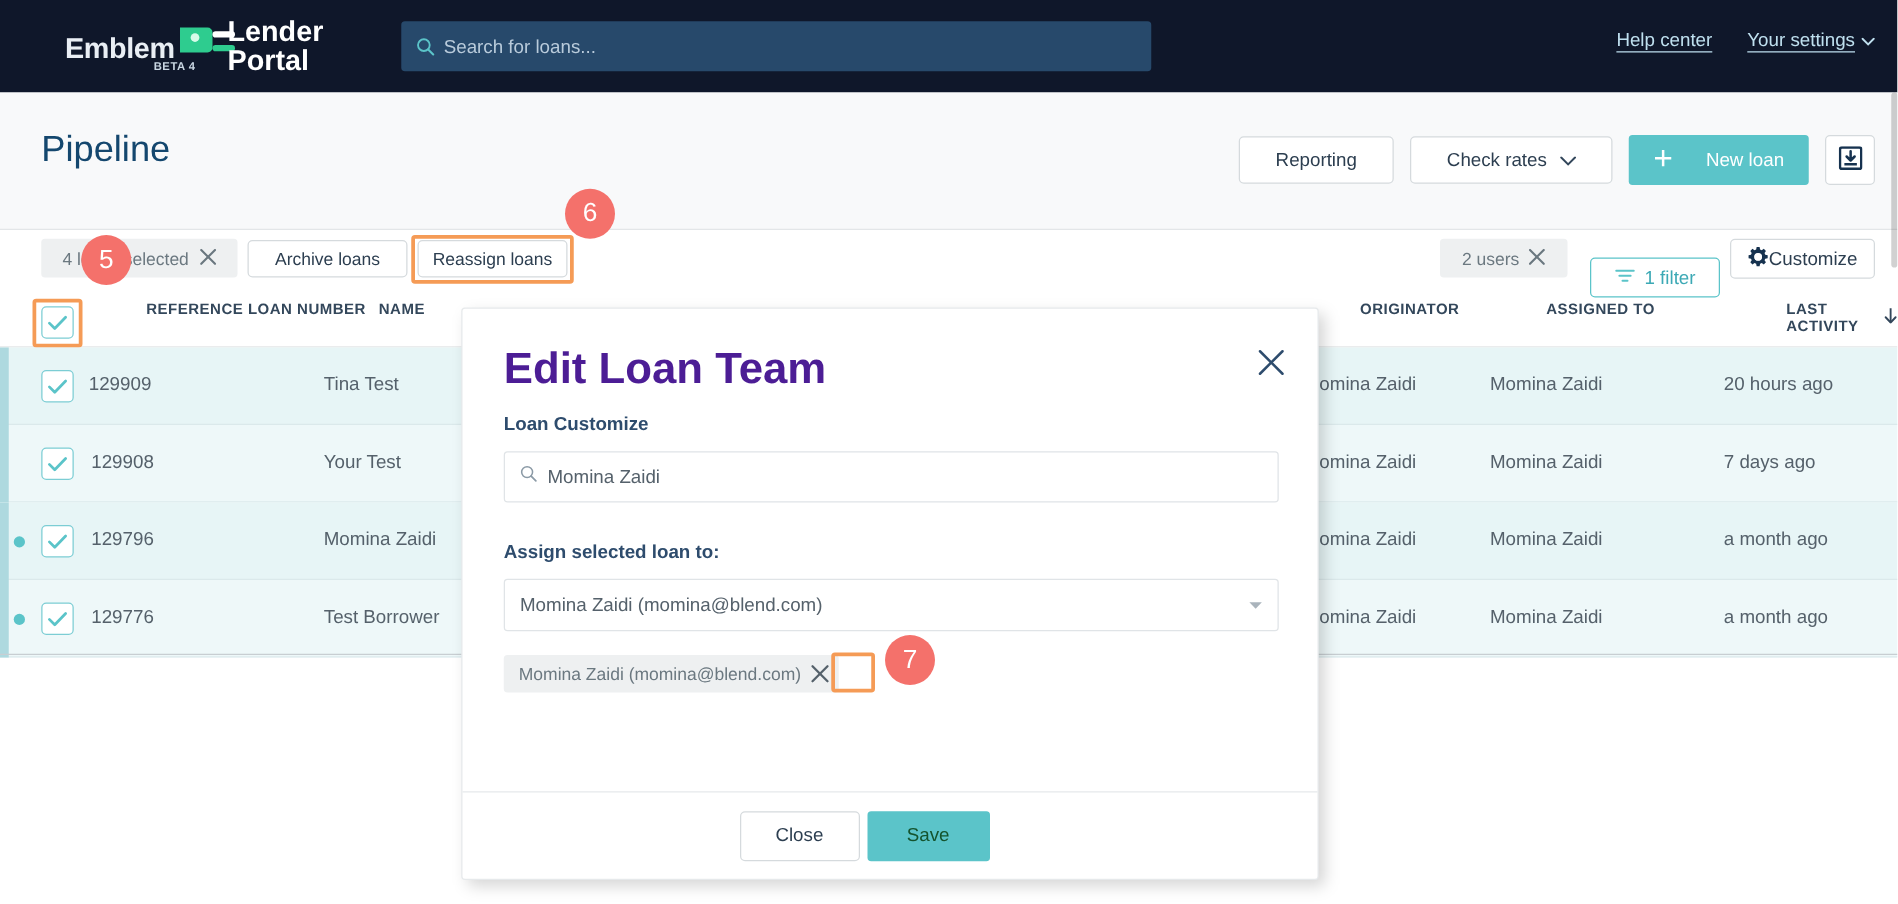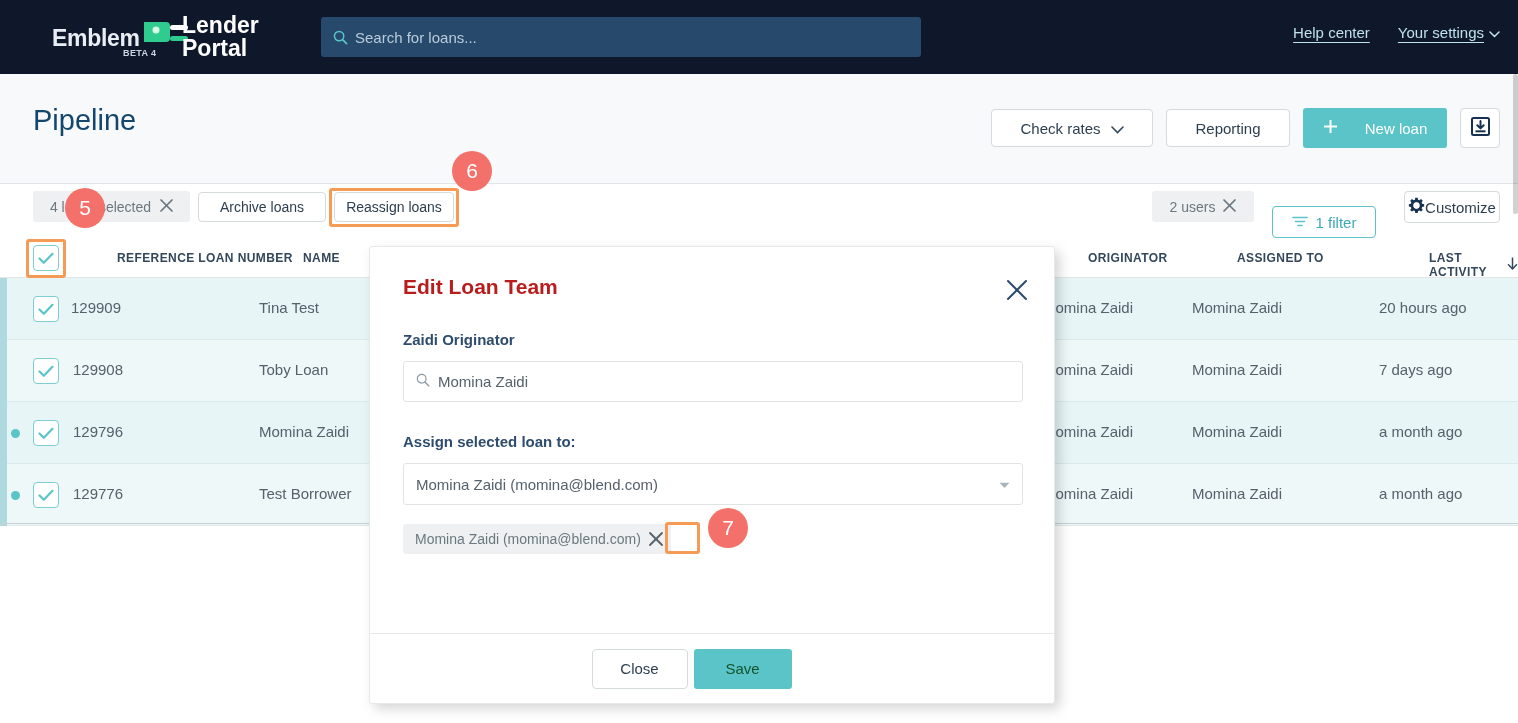--- a/index.html
+++ b/index.html
@@ -109,31 +109,31 @@
     position: absolute; right: 264px; top: 191px; width: 102px; height: 31px;
     background: #eef0f1; border-radius: 3px;
     display: flex; align-items: center; justify-content: center; gap: 8px;
     color: #6b7880; font-size: 14px;
   }
   .btn-filter {
     position: absolute; right: 142px; top: 191px; width: 104px; height: 32px;
     border: 1px solid #5bc4c9; color: #3ca9b5; gap: 8px; font-size: 15px; margin-top: 15px;
   }
   .btn-customize {
-    position: absolute; right: 18px; top: 191px; width: 96px; height: 32px;
+    position: absolute; right: 18px; top: 191px; width: 116px; height: 32px;
     gap: 0; font-size: 15px;
   }
 
   
   .table-head {
     position: absolute; left: 0; top: 239px; width: 1518px; height: 39px;
     background: #fff; border-bottom: 1px solid #e3e6e8;
   }
   .col-head {
-    position: absolute; top: 12px; font-size: 12px; font-weight: bold;
+    position: absolute; top: 1px; font-size: 12px; font-weight: bold;
     color: #33475b; letter-spacing: 0.4px; padding-left: 45px;
   }
   .rows { position: absolute; left: 0; top: 278px; width: 1518px; height: 245px; }
   .row {
     position: absolute; left: 0; width: 1518px; height: 62px;
     background: #e7f5f6; border-bottom: 1px solid #dbe9eb;
   }
   .row.alt { background: #eef8f9; }
   .row-leftbar {
     position: absolute; left: 0; top: 0; width: 7px; height: 62px; background: #aed9df;
@@ -161,21 +161,21 @@
     position: absolute; left: 374px; top: 251px; width: 686px; height: 458px;
     background: rgba(0,0,0,0.16); filter: blur(6px); border-radius: 4px;
   }
   .modal {
     position: absolute; left: 369px; top: 246px; width: 686px; height: 458px;
     background: #fff; border-radius: 3px; border: 1px solid #e6e9eb;
   }
   .modal-body { position: relative; height: 388px; }
   .modal-title {
     position: absolute; left: 33px; top: 28px;
-    font-size: 21px; color: #b91c1c; font-weight: bold;
+    font-size: 35px; color: #4c1d95; font-weight: bold;
   }
   .modal-close {
     position: absolute; right: 24px; top: 30px; width: 26px; height: 26px;
     display:flex; align-items:center; justify-content:center; cursor: pointer;
   }
   .field-label {
     position: absolute; left: 33px;
     font-size: 15px; font-weight: bold; color: #2e4c6d;
   }
   .lbl-originator { top: 84px; }
@@ -274,30 +274,30 @@
             </svg>
         </span>
       </span>
     </div>
   </div>
 
   <div class="page-header">
     <div class="page-title">Pipeline</div>
 
     <div class="header-actions">
+      <button class="btn btn-reporting">Reporting</button>
+
       <button class="btn btn-checkrates">
         <span>Check rates</span>
         <span>
           <svg width="13" height="8" viewBox="0 0 13 8">
               <path d="M1,1 L6.5,6.5 L12,1" fill="none" stroke="#33475b" stroke-width="1.6" stroke-linecap="round"></path>
             </svg>
         </span>
       </button>
-
-      <button class="btn btn-reporting">Reporting</button>
 
       <button class="btn btn-newloan">
         <span>
           <svg width="15" height="15" viewBox="0 0 15 15">
             <line x1="7.5" y1="1" x2="7.5" y2="14" stroke="#fff" stroke-width="2"></line>
             <line x1="1" y1="7.5" x2="14" y2="7.5" stroke="#fff" stroke-width="2"></line>
           </svg>
         </span>
         <span>New loan</span>
       </button>
@@ -401,21 +401,21 @@
     </div>
 
     <div class="row alt" style="top:62px;">
       <div class="row-leftbar"></div>
       <div class="chk chk-row">
         <svg width="16" height="13" viewBox="0 0 16 13">
             <path d="M1.5,6.5 L5.8,10.8 L14.5,1.8" fill="none" stroke="#5bc4c9" stroke-width="2.2" stroke-linecap="round" stroke-linejoin="round"></path>
           </svg>
       </div>
       <span class="cell" style="left:73px;">129908</span>
-      <span class="cell" style="left:259px;">Toby Loan</span>
+      <span class="cell" style="left:259px;">Your Test</span>
       <span class="cell" style="left:1043px;">Momina Zaidi</span>
       <span class="cell" style="left:1192px;">Momina Zaidi</span>
       <span class="cell" style="left:1379px;">7 days ago</span>
     </div>
 
     <div class="row" style="top:124px;">
       <div class="row-leftbar"></div>
       <div class="row-dot"></div>
       <div class="chk chk-row">
         <svg width="16" height="13" viewBox="0 0 16 13">
@@ -452,21 +452,21 @@
 
       <div class="modal-title">Edit Loan Team</div>
 
       <div class="modal-close">
         <svg width="22" height="22" viewBox="0 0 22 22">
           <line x1="2" y1="2" x2="20" y2="20" stroke="#2e4c6d" stroke-width="2" stroke-linecap="round"></line>
           <line x1="20" y1="2" x2="2" y2="20" stroke="#2e4c6d" stroke-width="2" stroke-linecap="round"></line>
         </svg>
       </div>
 
-      <div class="field-label lbl-originator">Zaidi Originator</div>
+      <div class="field-label lbl-originator">Loan Customize</div>
       <div class="input-originator">
         <span>
           <svg width="14" height="14" viewBox="0 0 16 16">
             <circle cx="6.5" cy="6.5" r="5" fill="none" stroke="#8b9aa6" stroke-width="1.4"></circle>
             <line x1="10.2" y1="10.2" x2="14.5" y2="14.5" stroke="#8b9aa6" stroke-width="1.6" stroke-linecap="round"></line>
           </svg>
         </span>
         <span class="val">Momina Zaidi</span>
       </div>
 

